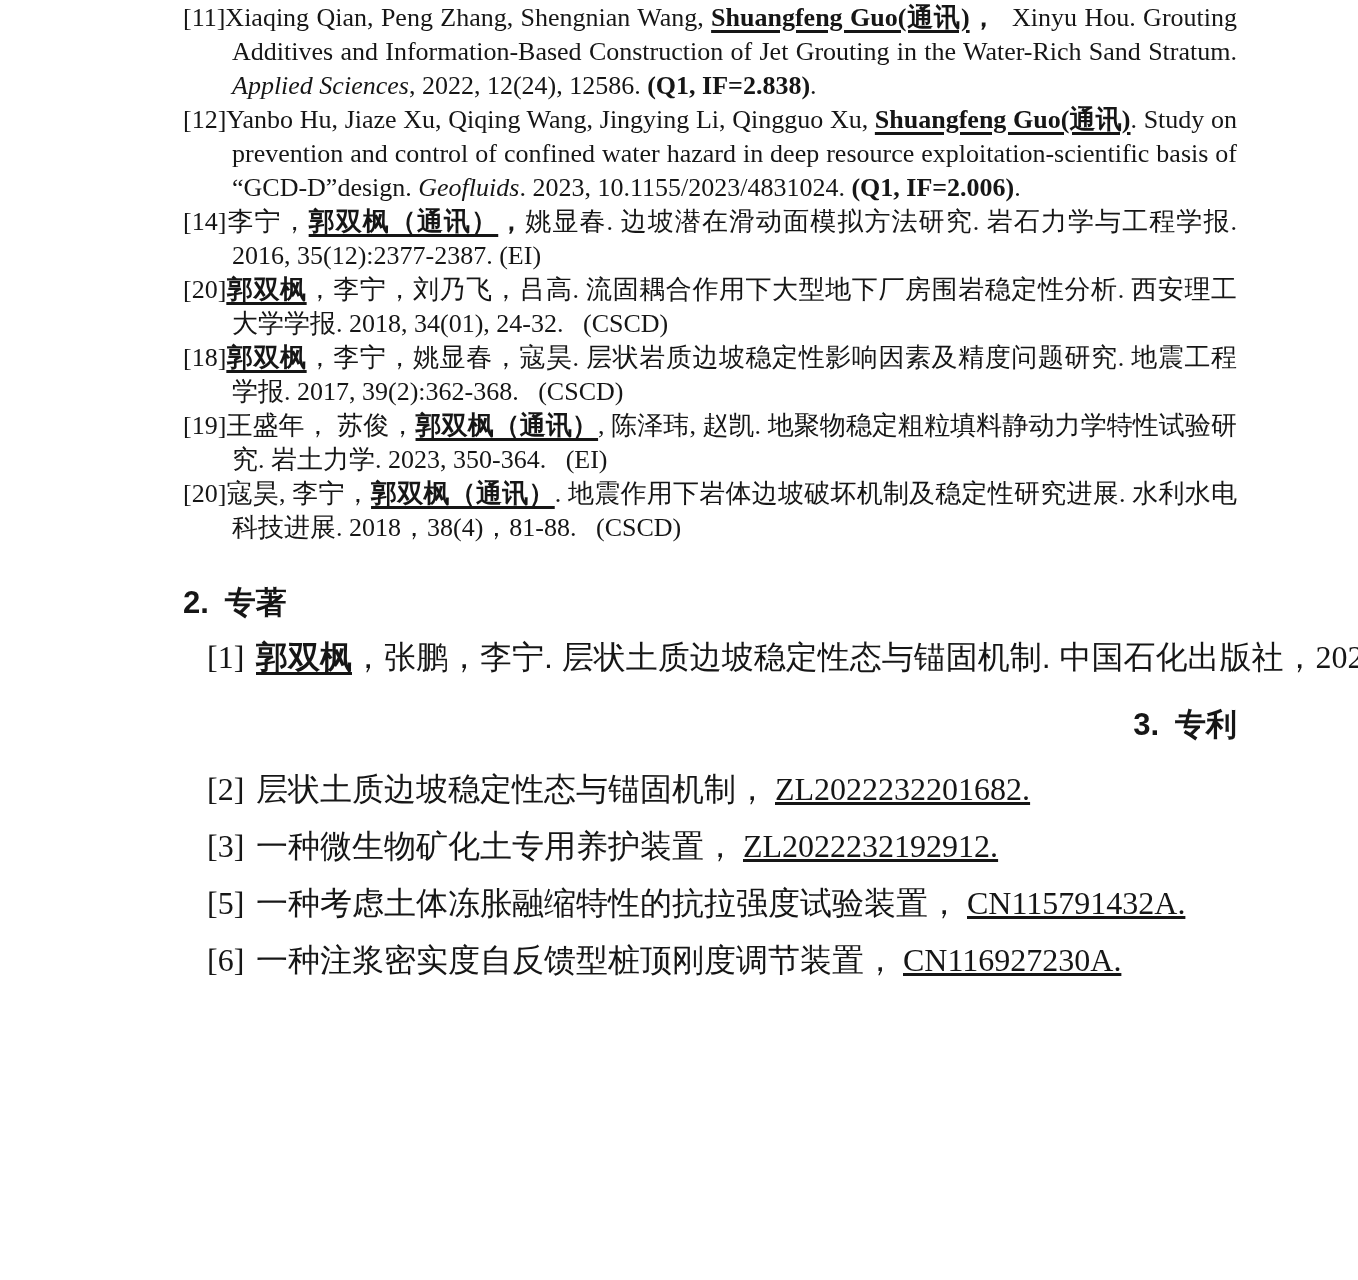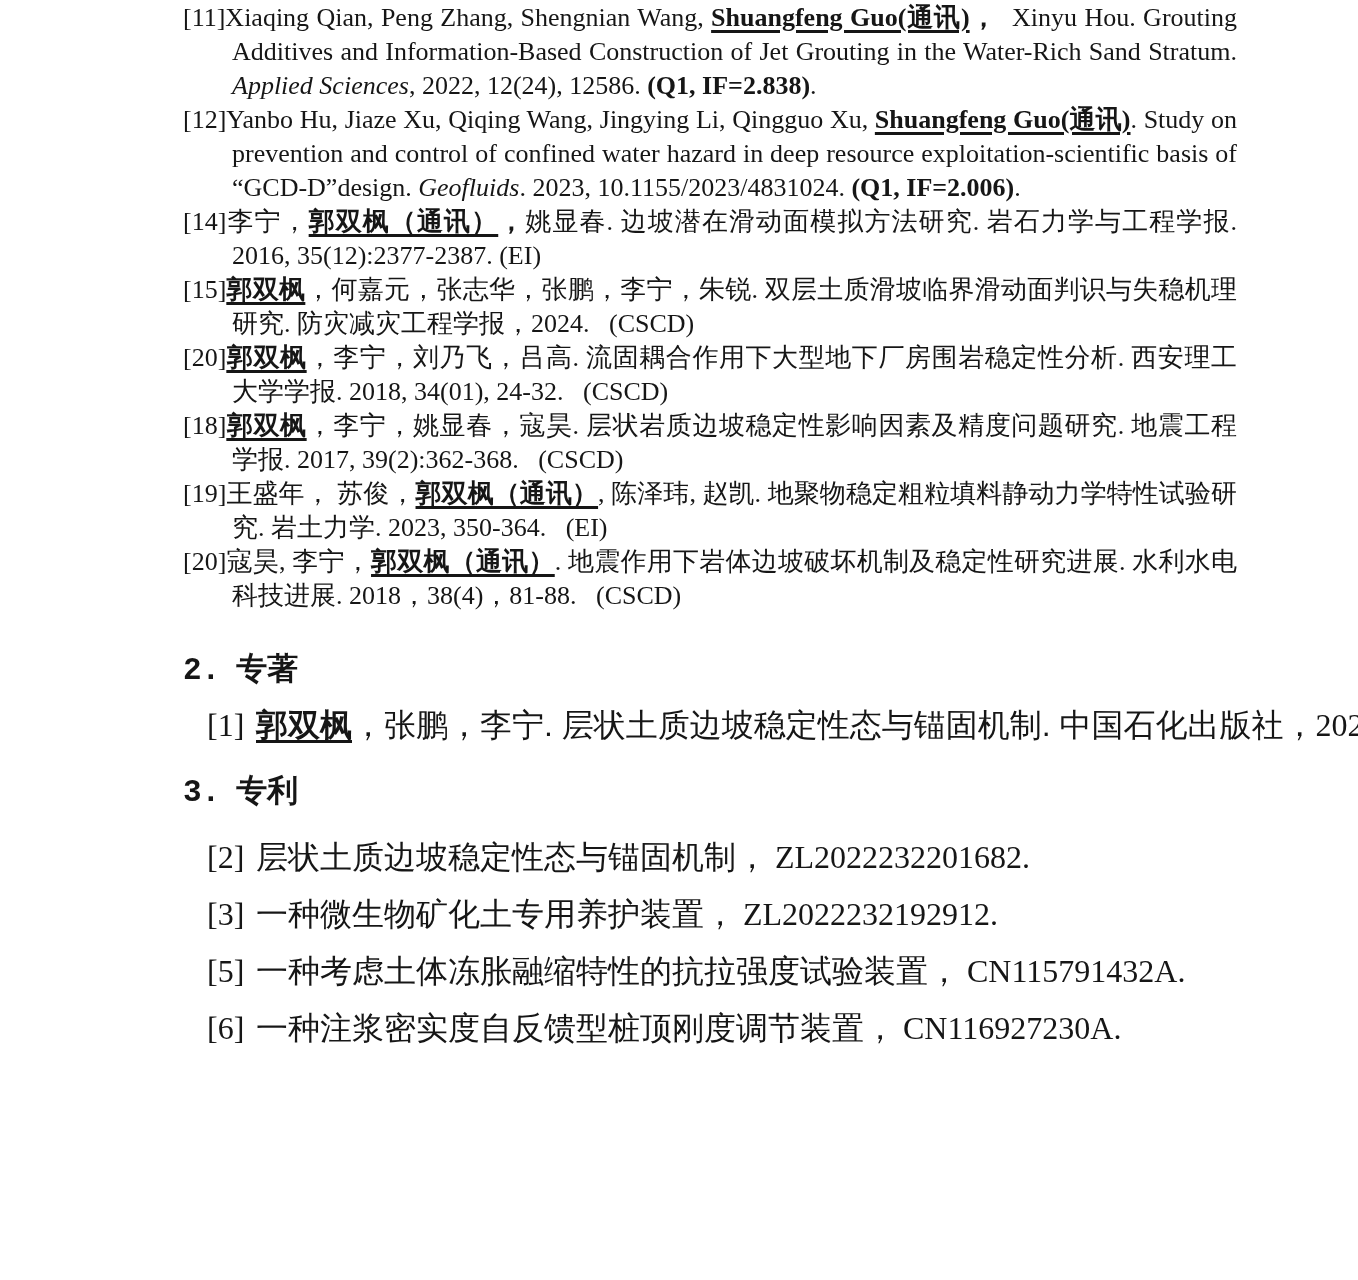--- a/index.html
+++ b/index.html
@@ -38,29 +38,29 @@
   .i { font-style: italic; }
   .u {
     text-decoration: underline;
     text-decoration-thickness: 2.5px;
     text-underline-offset: 4px;
   }
   .f-sans  { font-family: "Liberation Sans", "DejaVu Sans", sans-serif; }
   .f-serif { font-family: "Liberation Serif", "DejaVu Serif", serif; }
   
   .section-heading {
-    font-family: Liberation Mono, monospace;
+    font-family: Liberation Sans, sans-serif;
     font-weight: bold;
     font-size: 31px;
     line-height: 40px;
     margin: 0;
   }
   .section-heading .num { margin-right: 16px; }
   #heading-monographs { margin-top: 38px; }
-  #heading-patents    { margin-top: 30px; }
+  #heading-patents    { margin-top: 30px; text-align: right; }
   
   .flat-item {
     font-size: 32px;
     line-height: 36px;
     padding-left: 49px;
     text-indent: -49px;
     white-space: nowrap;
     margin-left: 24px;
   }
   .flat-item .marker {
@@ -75,32 +75,32 @@
     font-family: "Liberation Sans", "DejaVu Sans", sans-serif;
   }
   .patent-list { margin-top: 26px; }
   .patent-item {
     font-family: "Liberation Sans", "DejaVu Sans", sans-serif;
   }
   .patent-item + .patent-item { margin-top: 21px; }
   .patent-number {
     font-family: "Liberation Serif", "DejaVu Serif", serif;
     margin-left: 7px;
+    text-decoration: underline;
   }
 </style>
 </head>
 <body>
 
 <div class="page">
 
   <div class="pub-list">
     <div class="pub-item"><span class="marker">[11]</span><span><span>Xiaqing Qian, Peng Zhang, Shengnian Wang, </span><span class="b u">Shuangfeng Guo(通讯)</span><span class="b">，</span><span>&nbsp;&nbsp;Xinyu Hou. Grouting Additives and Information-Based Construction of Jet Grouting in the Water-Rich Sand Stratum. </span><span class="i">Applied Sciences</span><span>, 2022, 12(24), 12586. </span><span class="b">(Q1, IF=2.838)</span><span>.</span></span></div>
     <div class="pub-item"><span class="marker">[12]</span><span><span>Yanbo Hu, Jiaze Xu, Qiqing Wang, Jingying Li, Qingguo Xu, </span><span class="b u">Shuangfeng Guo(通讯)</span><span>. Study on prevention and control of confined water hazard in deep resource exploitation-scientific basis of “GCD-D”design. </span><span class="i">Geofluids</span><span>. 2023, 10.1155/2023/4831024. </span><span class="b">(Q1, IF=2.006)</span><span>.</span></span></div>
     <div class="pub-item"><span class="marker">[14]</span><span><span>李宁，</span><span class="b u">郭双枫（通讯）</span><span class="b">，</span><span>姚显春. 边坡潜在滑动面模拟方法研究. 岩石力学与工程学报. 2016, 35(12):2377-2387. (EI)</span></span></div>
-    <div class="pub-item"><span class="marker">[15]</span><span><span class="b u">郭双枫</span><span>，何嘉元，张志华，张鹏，李宁，朱锐. 双层土质滑坡临界滑动面判识与失稳机理研究. 防灾减灾工程学报，2024.&nbsp;&nbsp; (CSCD)</span></span></div>
     <div class="pub-item"><span class="marker">[20]</span><span><span class="b u">郭双枫</span><span>，李宁，刘乃飞，吕高. 流固耦合作用下大型地下厂房围岩稳定性分析. 西安理工大学学报. 2018, 34(01), 24-32.&nbsp;&nbsp; (CSCD)</span></span></div>
     <div class="pub-item"><span class="marker">[18]</span><span><span class="b u">郭双枫</span><span>，李宁，姚显春，寇昊. 层状岩质边坡稳定性影响因素及精度问题研究. 地震工程学报. 2017, 39(2):362-368.&nbsp;&nbsp; (CSCD)</span></span></div>
     <div class="pub-item"><span class="marker">[19]</span><span><span>王盛年，&nbsp;苏俊，</span><span class="b u">郭双枫（通讯）</span><span>, 陈泽玮, 赵凯. 地聚物稳定粗粒填料静动力学特性试验研究. 岩土力学. 2023, 350-364.&nbsp;&nbsp; (EI)</span></span></div>
     <div class="pub-item"><span class="marker">[20]</span><span><span>寇昊, 李宁，</span><span class="b u">郭双枫（通讯）</span><span>. 地震作用下岩体边坡破坏机制及稳定性研究进展. 水利水电科技进展. 2018，38(4)，81-88.&nbsp;&nbsp; (CSCD)</span></span></div>
   </div>
 
   <div class="section-heading" id="heading-monographs">
     <span class="num">2.</span><span>专著</span>
   </div>
   <div>

